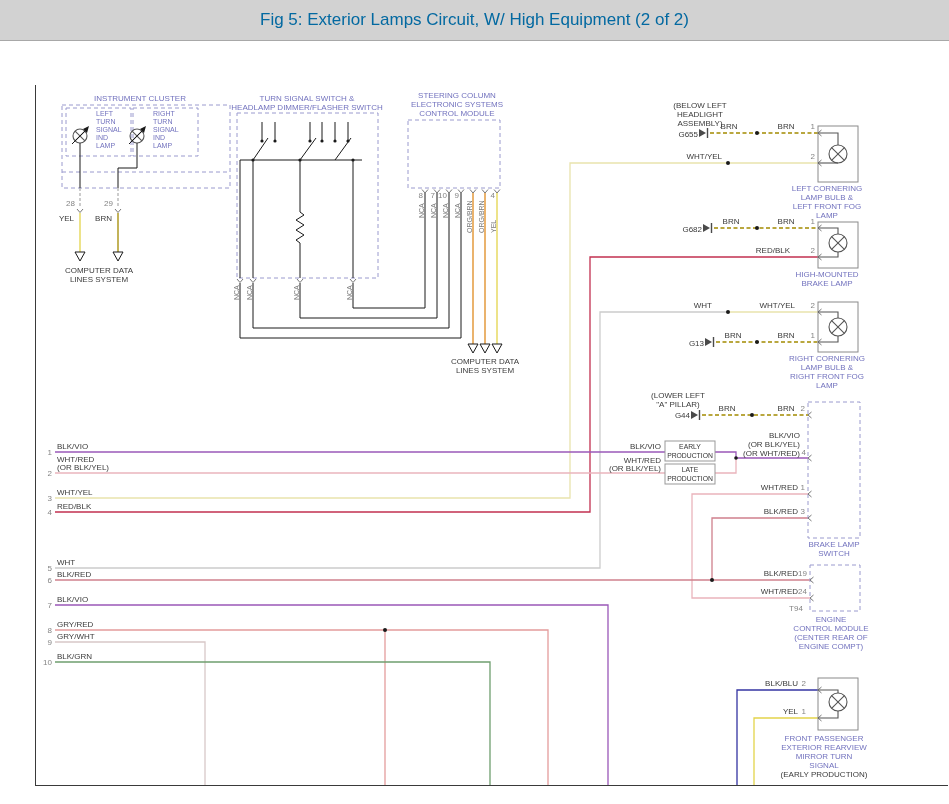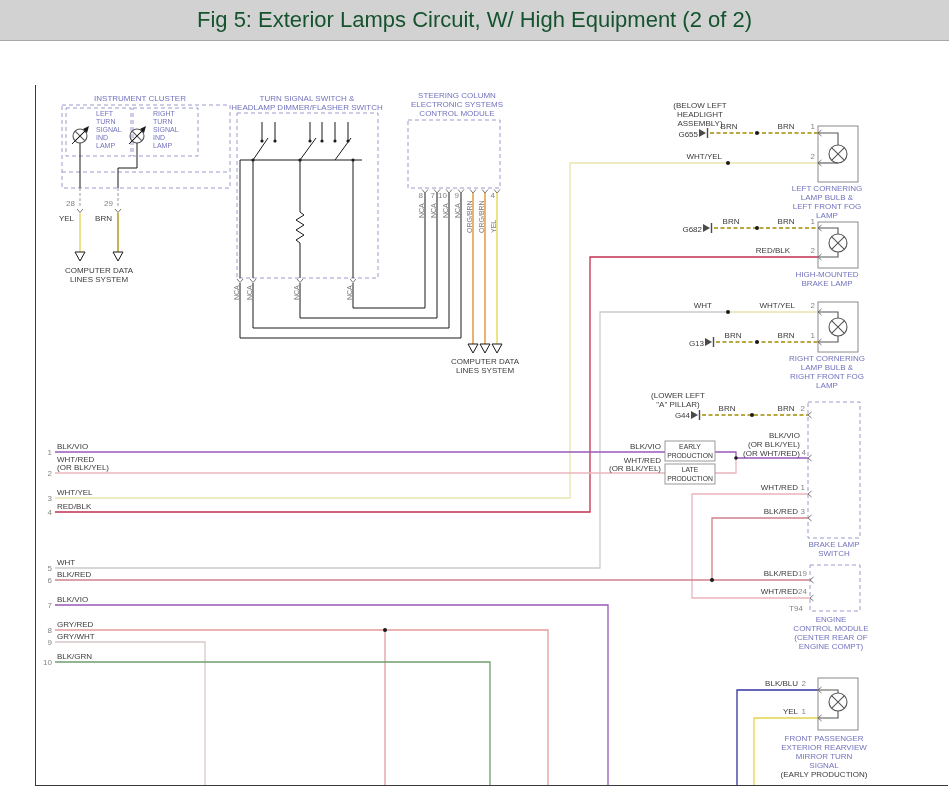--- a/index.html
+++ b/index.html
@@ -1,18 +1,18 @@
 <!DOCTYPE html>
 <html><head>
 <meta charset="utf-8">
 <style>
   html,body{margin:0;padding:0;}
   body{width:949px;height:804px;position:relative;background:#ffffff;font-family:"Liberation Sans",sans-serif;overflow:hidden;}
   #hdr{position:absolute;left:0;top:0;width:949px;height:40px;background:#d2d2d2;border-bottom:1px solid #a8a8a8;display:flex;align-items:center;justify-content:center;}
-  #hdr .t{font-size:22px;color:#14532d;}
+  #hdr .t{font-size:17px;color:#0369a1;}
   svg{position:absolute;left:0;top:0;}
   text{font-family:"Liberation Sans",sans-serif;}
   .wl{font-size:8px;fill:#3a3a3a;}
   .pin{font-size:8px;fill:#848484;}
   .pur{font-size:8px;fill:#7272be;}
   .purs{font-size:7px;fill:#7272be;}
   .tiny{font-size:6.8px;fill:#333333;}
   .rot{font-size:7px;fill:#7a7a7a;}
   .db{stroke:#9a9ace;fill:none;stroke-width:1;stroke-dasharray:4,3;}
   .cb{stroke:#8a8a8a;fill:none;stroke-width:1;}

